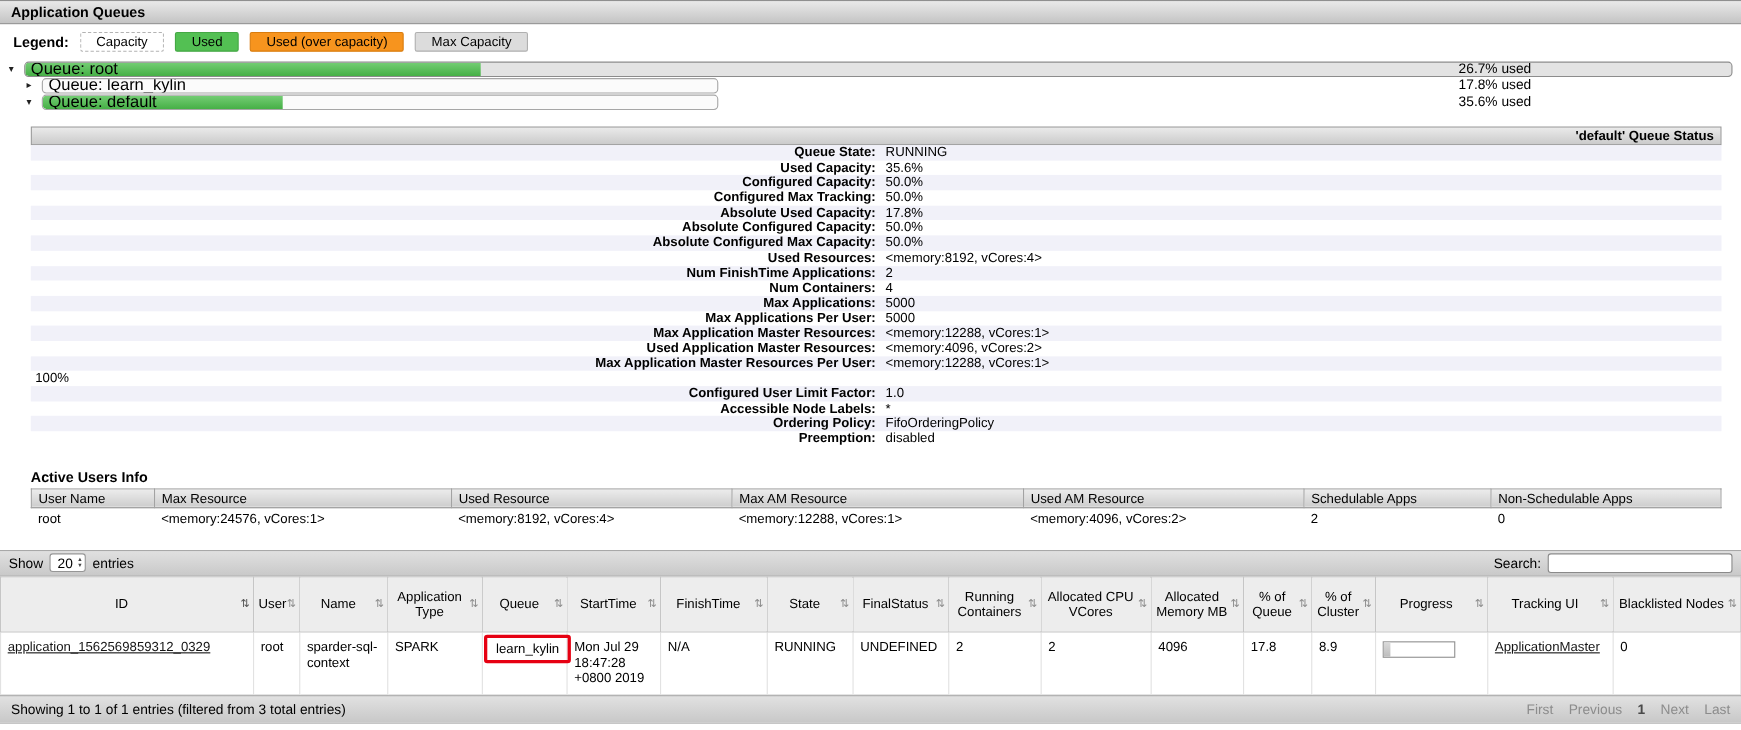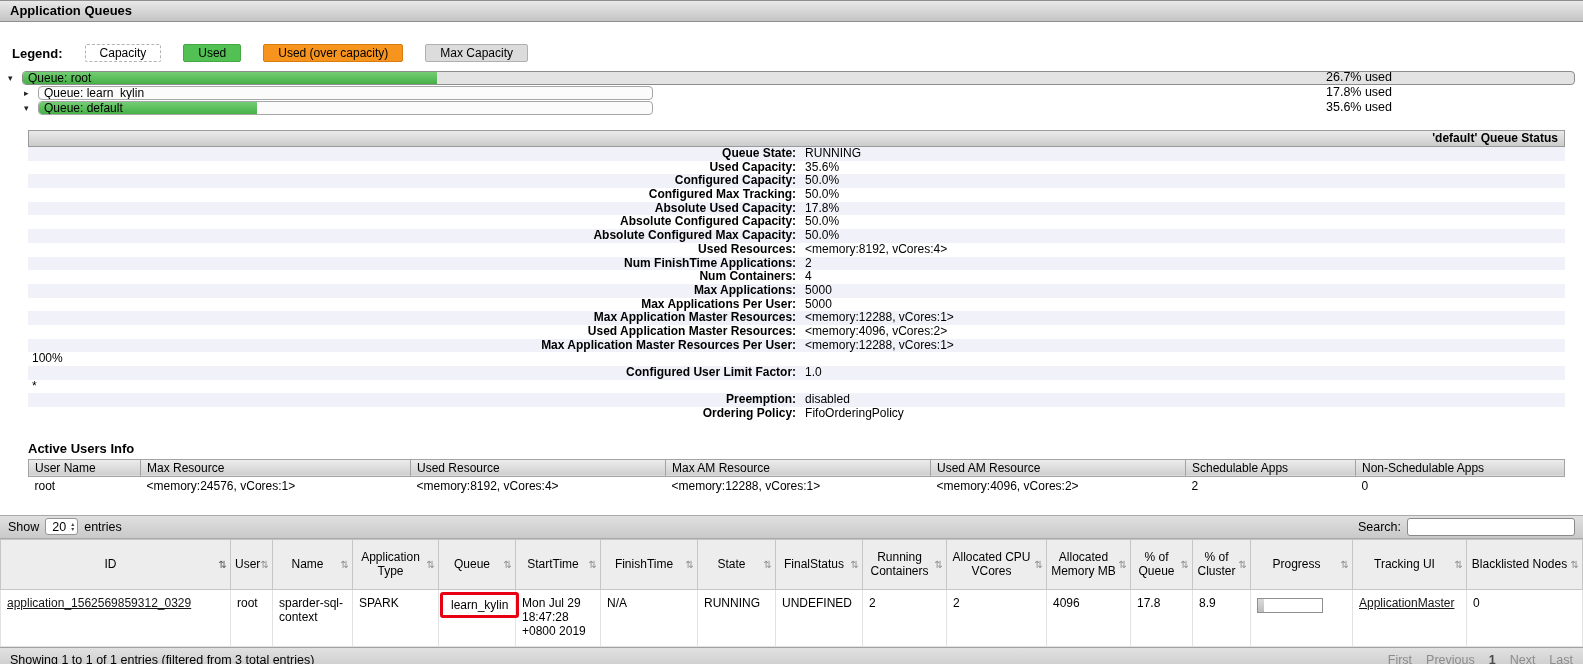--- a/index.html
+++ b/index.html
@@ -19,38 +19,38 @@
     line-height: 20px;
     padding: 0 10px;
     font-weight: bold;
     font-size: 13px;
     background: linear-gradient(#e9e9e9, #c4c4c4);
     border-top: 1px solid #8f8f8f;
     border-bottom: 1px solid #8f8f8f;
   }
 
   
-  .legend-row { display: flex; align-items: center; gap: 22px; padding: 22px 12px 3px; }
+  .legend-row { display: flex; align-items: center; gap: 10px; padding: 7px 12px 3px; }
   .legend-title { font-weight: bold; font-size: 13px; }
   .legend-box { display: inline-block; padding: 1px 14px; font-size: 12px; border-radius: 2px; white-space: nowrap; }
   .legend-capacity { background: #fff; border: 1px dashed #b3b3b3; }
   .legend-used { background: #53c053; border: 1px solid #45a845; }
   .legend-over { background: #f7941e; border: 1px solid #d97c0e; }
   .legend-max { background: #dcdcdc; border: 1px solid #b0b0b0; }
 
   
   .queue-tree { padding: 5px 8px 0; }
   .queue-row { position: relative; display: flex; align-items: center; height: 15px; }
   .queue-row.child { padding-left: 16px; }
   .tree-arrow { flex: 0 0 14px; width: 14px; font-size: 9px; color: #222; cursor: pointer; text-align: left; }
   .qbar-wrap { flex: 1; position: relative; height: 14px; }
   .qbar { position: relative; height: 14px; border: 1px solid #8c8c8c; border-radius: 4px; background: #e3e3e3; overflow: hidden; cursor: pointer; }
   .qbar.leaf { background: #fbfbfb; border-color: #a6a6a6; }
   .qfill { position: absolute; left: 0; top: 0; bottom: 0; background: linear-gradient(#74cd74, #46b046); border-radius: 3px 0 0 3px; }
-  .qlabel { position: absolute; left: 5px; top: 0; line-height: 12px; font-size: 12px; white-space: nowrap; }
+  .qlabel { position: absolute; left: 5px; top: 0; line-height: 12px; font-size: 15px; white-space: nowrap; }
   .used-label { position: absolute; left: 1318px; top: 0; font-size: 12.5px; white-space: nowrap; }
 
   
   .status-section { margin: 15px 18px 16px 28px; }
   .status-header {
     height: 17px; line-height: 15px; text-align: right; font-weight: bold; font-size: 12px;
     padding: 0 6px;
     background: linear-gradient(#eaeaea, #cbcbcb);
     border: 1px solid #9a9a9a;
   }
@@ -231,29 +231,30 @@
         <span class="kv-value">&lt;memory:12288, vCores:1&gt;</span>
       </div>
       <div class="kv-row">
         <span class="kv-value">100%</span>
       </div>
       <div class="kv-row">
         <span class="kv-label">Configured User Limit Factor:</span>
         <span class="kv-value">1.0</span>
       </div>
       <div class="kv-row">
+        <span class="kv-label">Accessible Node Labels:</span>
         <span class="kv-value">*</span>
+      </div>
+      <div class="kv-row">
+        <span class="kv-label">Ordering Policy:</span>
+        <span class="kv-value">FifoOrderingPolicy</span>
       </div>
       <div class="kv-row">
         <span class="kv-label">Preemption:</span>
         <span class="kv-value">disabled</span>
-      </div>
-      <div class="kv-row">
-        <span class="kv-label">Ordering Policy:</span>
-        <span class="kv-value">FifoOrderingPolicy</span>
       </div>
   </div>
 </div>
 
 <div class="users-section">
   <div class="users-heading">Active Users Info</div>
   <table class="users-table">
     <colgroup>
       <col style="width:112px">
         <col style="width:270px">

